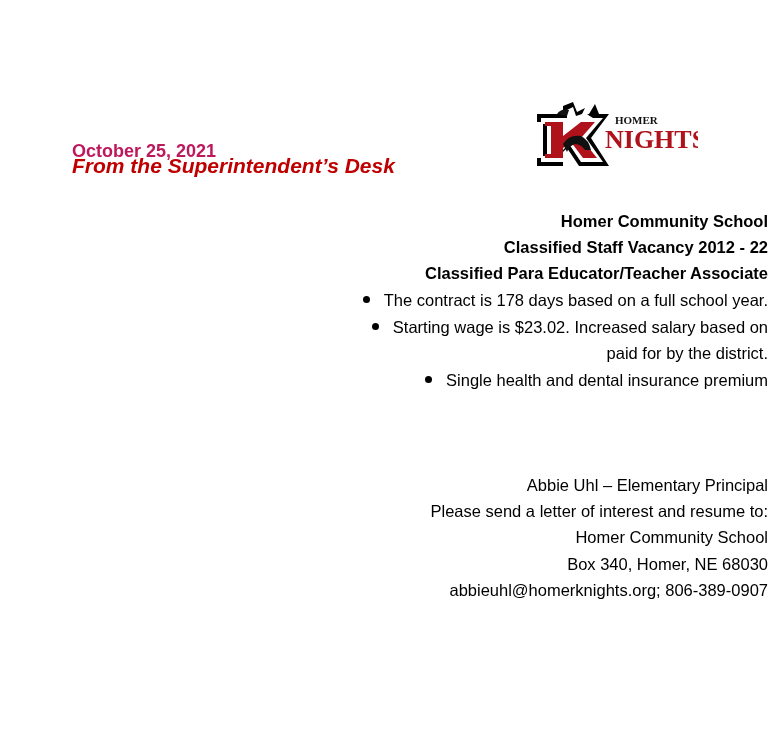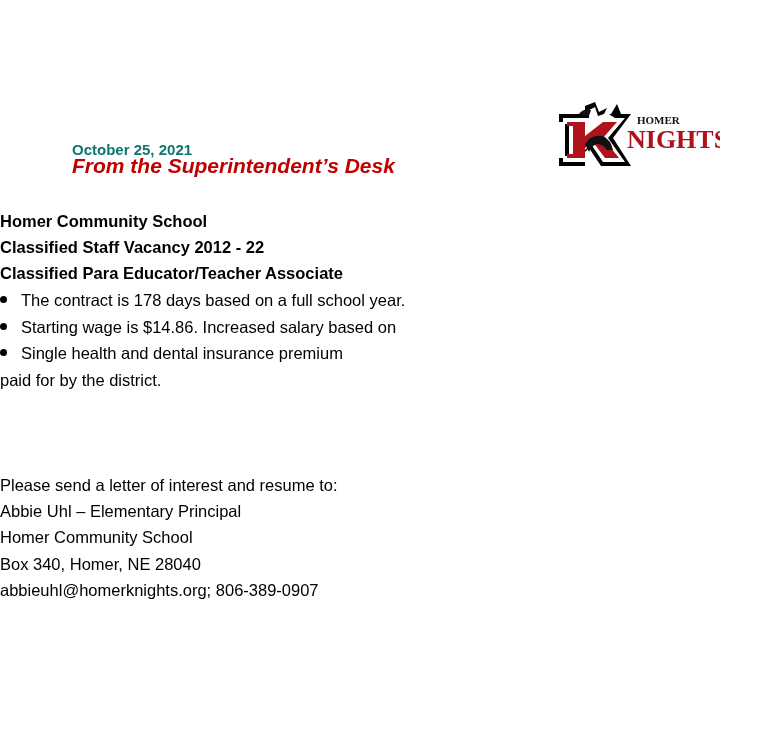--- a/index.html
+++ b/index.html
@@ -1,23 +1,23 @@
 <!DOCTYPE html>
 <html><head>
   <meta charset="utf-8">
   <style>
     html, body { margin: 0; padding: 0; background: #ffffff; }
     body { width: 779px; height: 746px; position: relative; overflow: hidden;
            font-family: "Liberation Sans", "DejaVu Sans", sans-serif; color: #000; }
     .heading-red { position: absolute; left: 72px; top: 108px; font-size: 21px;
                    font-weight: bold; font-style: italic; color: #c00000; white-space: nowrap; margin-top: 46px; }
-    .heading-date { position: absolute; left: 72px; top: 141px; font-size: 15px;
-                    font-weight: bold; color: #0f766e; white-space: nowrap; }
-    .logo { position: absolute; left: 555px; top: 100px; width: 165px; height: 72px; }
-    .center-block { position: absolute; left: 0; width: 768px; text-align: left; }
+    .heading-date { position: absolute; left: 72px; top: 141px; font-size: 18px;
+                    font-weight: bold; color: #be185d; white-space: nowrap; }
+    .logo { position: absolute; left: 533px; top: 100px; width: 165px; height: 72px; }
+    .center-block { position: absolute; left: 0; width: 768px; text-align: right; }
     .titles { top: 208px; font-size: 16.5px; font-weight: bold; line-height: 26px; }
     .bullets { top: 287px; font-size: 16.5px; line-height: 26.5px; }
     .bullets .bl { display: block; }
     .dot { display: inline-block; width: 7px; height: 7px; background: #000; border-radius: 50%;
            vertical-align: middle; margin-right: 14px; position: relative; top: -2px; }
     .contact { top: 472px; font-size: 16.5px; line-height: 26.2px; }
   </style>
 </head>
 <body>
 
@@ -39,24 +39,24 @@
 </div>
 
 <div class="center-block titles">
   <div>Homer Community School</div>
   <div>Classified Staff Vacancy 2012 - 22</div>
   <div>Classified Para Educator/Teacher Associate</div>
 </div>
 
 <div class="center-block bullets">
   <span class="bl"><span class="dot"></span><span>The contract is 178 days based on a full school year.</span></span>
-  <span class="bl"><span class="dot"></span><span>Starting wage is $14.86.  Increased salary based on</span></span>
+  <span class="bl"><span class="dot"></span><span>Starting wage is $23.02.  Increased salary based on</span></span>
+  <span class="bl">paid for by the district.</span>
   <span class="bl"><span class="dot"></span><span>Single health and dental insurance premium</span></span>
-  <span class="bl">paid for by the district.</span>
 </div>
 
 <div class="center-block contact">
+  <div>Abbie Uhl – Elementary Principal</div>
   <div>Please send a letter of interest and resume to:</div>
-  <div>Abbie Uhl – Elementary Principal</div>
   <div>Homer Community School</div>
-  <div>Box 340, Homer, NE  28040</div>
+  <div>Box 340, Homer, NE  68030</div>
   <div>abbieuhl@homerknights.org;  806-389-0907</div>
 </div>
 
 </body></html>

